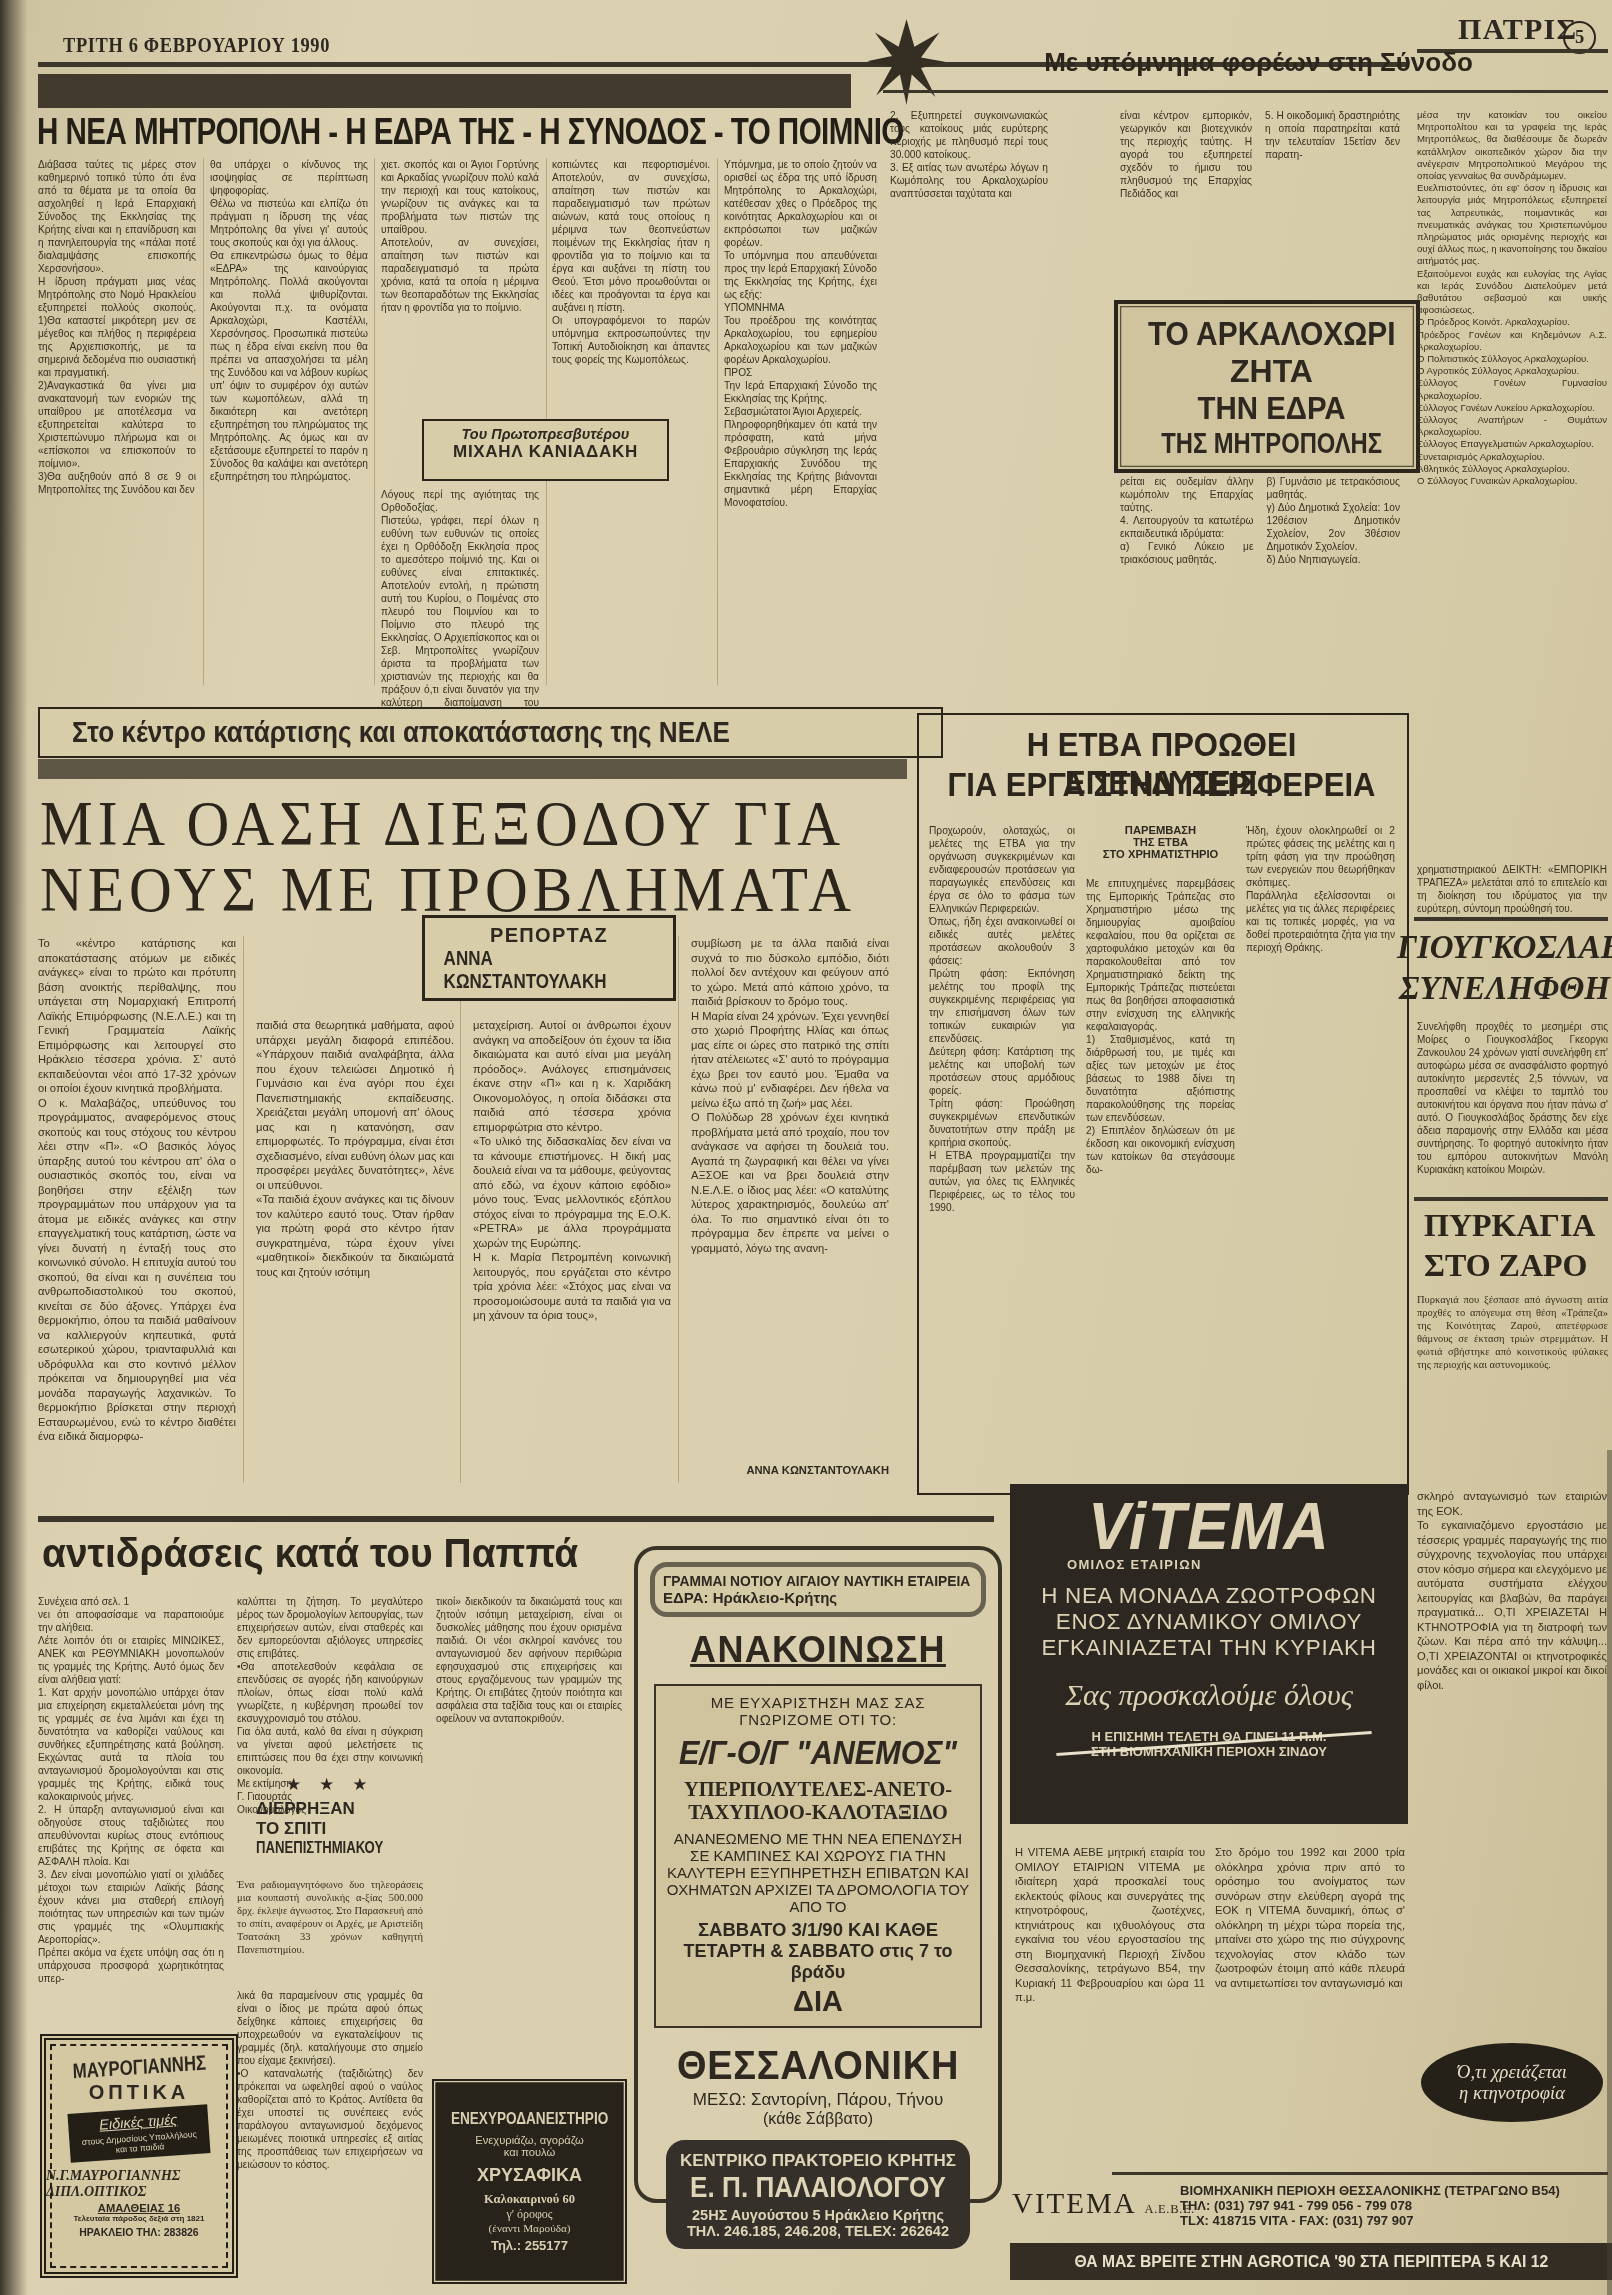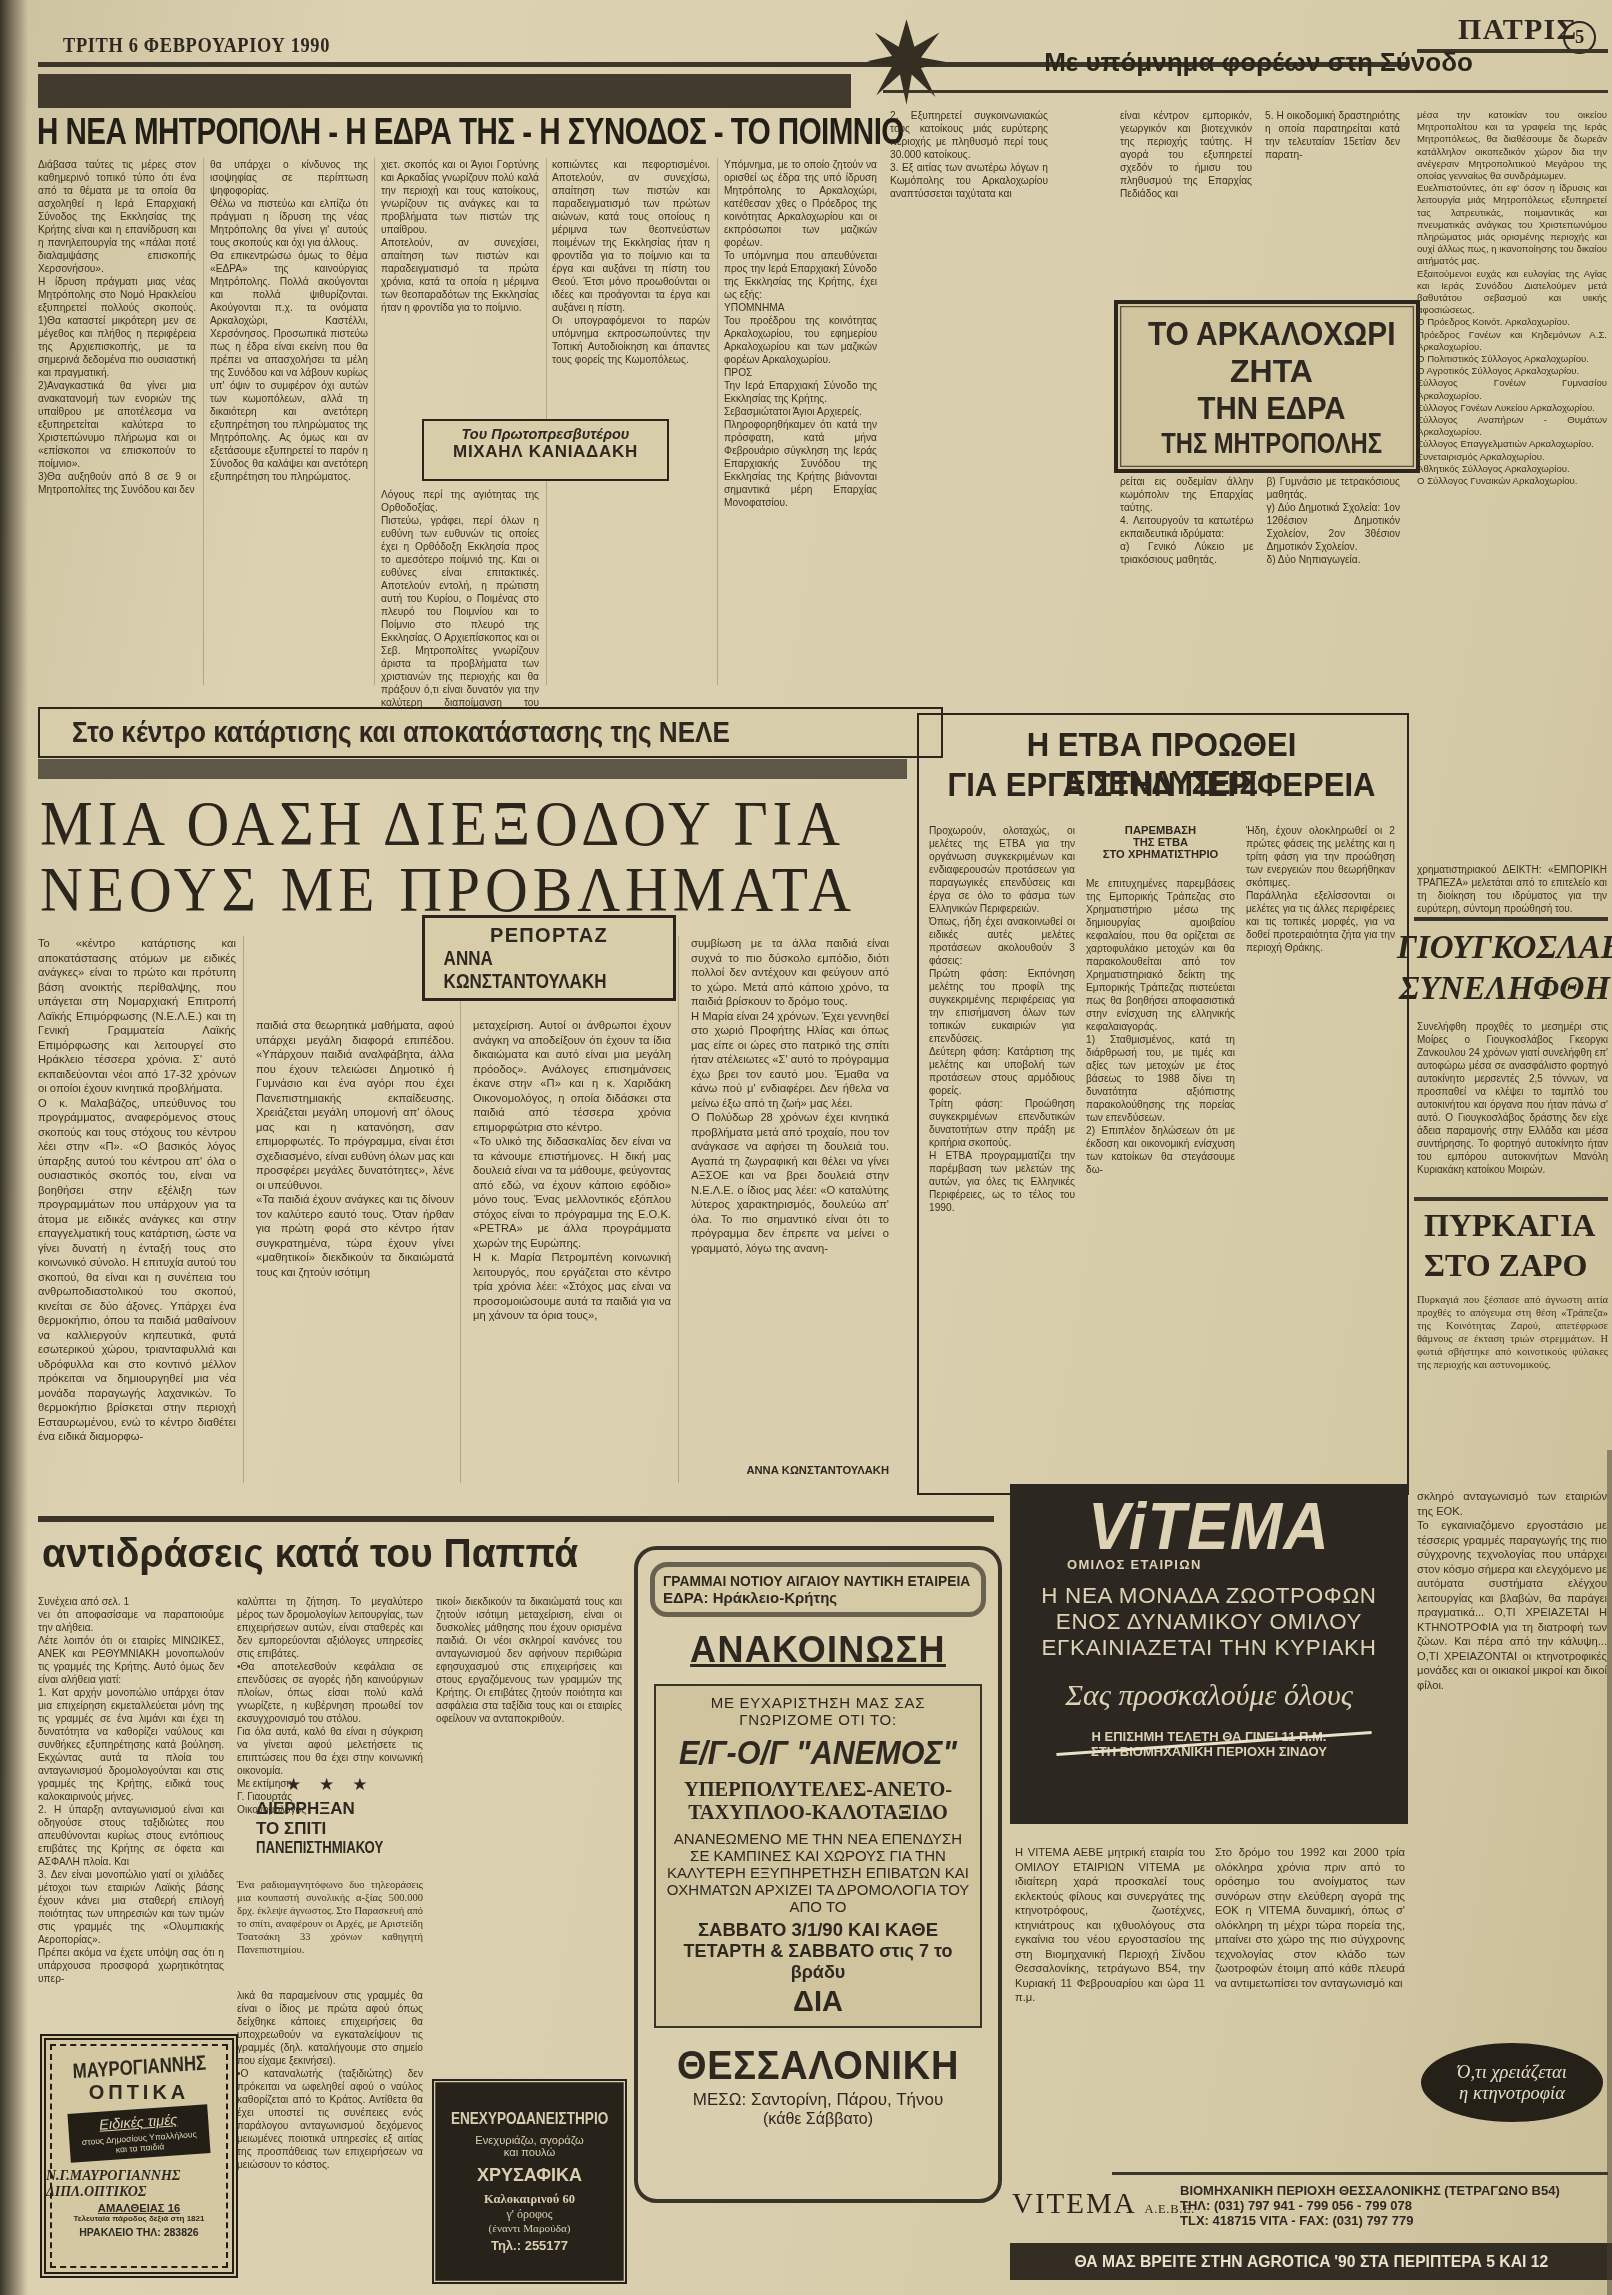--- a/index.html
+++ b/index.html
@@ -233,20 +233,26 @@
       <div class="serif" style="font-size:20.4px;font-weight:bold;margin-top:6.6px;">ΥΠΕΡΠΟΛΥΤΕΛΕΣ-ΑΝΕΤΟ-</div>
       <div class="serif" style="font-size:20.4px;font-weight:bold;">ΤΑΧΥΠΛΟΟ-ΚΑΛΟΤΑΞΙΔΟ</div>
       <div style="font-size:15px;margin-top:5.3px;white-space:pre-line;">ΑΝΑΝΕΩΜΕΝΟ ΜΕ ΤΗΝ ΝΕΑ ΕΠΕΝΔΥΣΗ ΣΕ ΚΑΜΠΙΝΕΣ ΚΑΙ ΧΩΡΟΥΣ ΓΙΑ ΤΗΝ ΚΑΛΥΤΕΡΗ ΕΞΥΠΗΡΕΤΗΣΗ ΕΠΙΒΑΤΩΝ ΚΑΙ ΟΧΗΜΑΤΩΝ ΑΡΧΙΖΕΙ ΤΑ ΔΡΟΜΟΛΟΓΙΑ ΤΟΥ ΑΠΟ ΤΟ</div>
       <div style="font-size:18.5px;font-weight:800;margin-top:4px;">ΣΑΒΒΑΤΟ 3/1/90 ΚΑΙ ΚΑΘΕ</div>
       <div style="font-size:18px;font-weight:800;">ΤΕΤΑΡΤΗ &amp; ΣΑΒΒΑΤΟ στις 7 το βράδυ</div>
       <div style="font-size:29px;font-weight:800;margin-top:2.6px;">ΔΙΑ</div>
     </div>
     <div class="center" style="margin-top:14.5px;font-size:40px;font-weight:800;letter-spacing:0.7px;transform:scaleX(.95);">ΘΕΣΣΑΛΟΝΙΚΗ</div>
     <div class="center" style="font-size:17px;margin-top:2.6px;">ΜΕΣΩ: Σαντορίνη, Πάρου, Τήνου</div>
     <div class="center" style="font-size:16px;">(κάθε Σάββατο)</div>
+    <div style="margin:12px auto 0;width:290px;background:#35302a;border-radius:18.5px;padding:10.5px 6.6px;text-align:center;color:#ded4b6;">
+      <div style="font-size:17px;font-weight:800;">ΚΕΝΤΡΙΚΟ ΠΡΑΚΤΟΡΕΙΟ ΚΡΗΤΗΣ</div>
+      <div style="font-size:29px;font-weight:800;transform:scaleX(.9);white-space:nowrap;">Ε. Π. ΠΑΛΑΙΟΛΟΓΟΥ</div>
+      <div style="font-size:14.5px;font-weight:700;margin-top:2.6px;">25ΗΣ Αυγούστου 5 Ηράκλειο Κρήτης</div>
+      <div style="font-size:14.5px;font-weight:700;">ΤΗΛ. 246.185, 246.208, TELEX: 262642</div>
+    </div>
   </div>
 
   <div class="abs" style="left:1010px;top:1484px;width:398px;height:340px;background:#2c2720;color:#ddd3b4;overflow:hidden;">
     <div style="font-size:66px;font-weight:800;font-style:italic;letter-spacing:1.3px;text-align:center;margin-top:4px;transform:scaleX(.95);">ViTEMA</div>
     <div style="font-size:13px;font-weight:700;letter-spacing:1.3px;margin-left:57px;margin-top:-6.6px;">ΟΜΙΛΟΣ ΕΤΑΙΡΙΩΝ</div>
     <div class="center" style="font-size:22.4px;margin-top:10.5px;letter-spacing:0.7px;">Η ΝΕΑ ΜΟΝΑΔΑ ΖΩΟΤΡΟΦΩΝ</div>
     <div class="center" style="font-size:22.4px;letter-spacing:0.7px;">ΕΝΟΣ ΔΥΝΑΜΙΚΟΥ ΟΜΙΛΟΥ</div>
     <div class="center" style="font-size:22.4px;letter-spacing:0.7px;">ΕΓΚΑΙΝΙΑΖΕΤΑΙ ΤΗΝ ΚΥΡΙΑΚΗ</div>
     <div class="serif center" style="font-size:30px;font-style:italic;margin-top:17px;">Σας προσκαλούμε όλους</div>
     <div class="script-underline" style="left:46px;top:258px;width:316px;"></div>
@@ -264,20 +270,20 @@
     <div class="serif" style="font-size:18.5px;">η κτηνοτροφία</div>
   </div>
 
   <div class="abs rule" style="left:1112px;top:2172px;width:496px;height:2.6px;"></div>
   <div class="abs serif" style="left:1012px;top:2187px;font-size:29px;letter-spacing:2px;color:#2b251c;"><span>VITEMA</span>
     <span style="font-size:12.5px;letter-spacing:0.7px;">A.E.B.E.</span>
   </div>
   <div class="abs" style="left:1180px;top:2183px;width:428px;">
     <div style="font-size:13px;font-weight:800;">ΒΙΟΜΗΧΑΝΙΚΗ ΠΕΡΙΟΧΗ ΘΕΣΣΑΛΟΝΙΚΗΣ (ΤΕΤΡΑΓΩΝΟ Β54)</div>
     <div style="font-size:13px;font-weight:800;">ΤΗΛ: (031) 797 941 - 799 056 - 799 078</div>
-    <div style="font-size:13px;font-weight:800;">TLX: 418715 VITA - FAX: (031) 797 779</div>
+    <div style="font-size:13px;font-weight:800;">TLX: 418715 VITA - FAX: (031) 797 907</div>
   </div>
   <div class="abs" style="left:1010px;top:2243px;width:602px;height:37px;background:#332d24;display:flex;align-items:center;justify-content:center;">
     <span class="white" style="font-size:16.5px;font-weight:800;transform:scaleX(.95);white-space:nowrap;">ΘΑ ΜΑΣ ΒΡΕΙΤΕ ΣΤΗΝ AGROTICA '90 ΣΤΑ ΠΕΡΙΠΤΕΡΑ 5 ΚΑΙ 12</span>
   </div>
 
 </div>
 
 
 </body></html>

